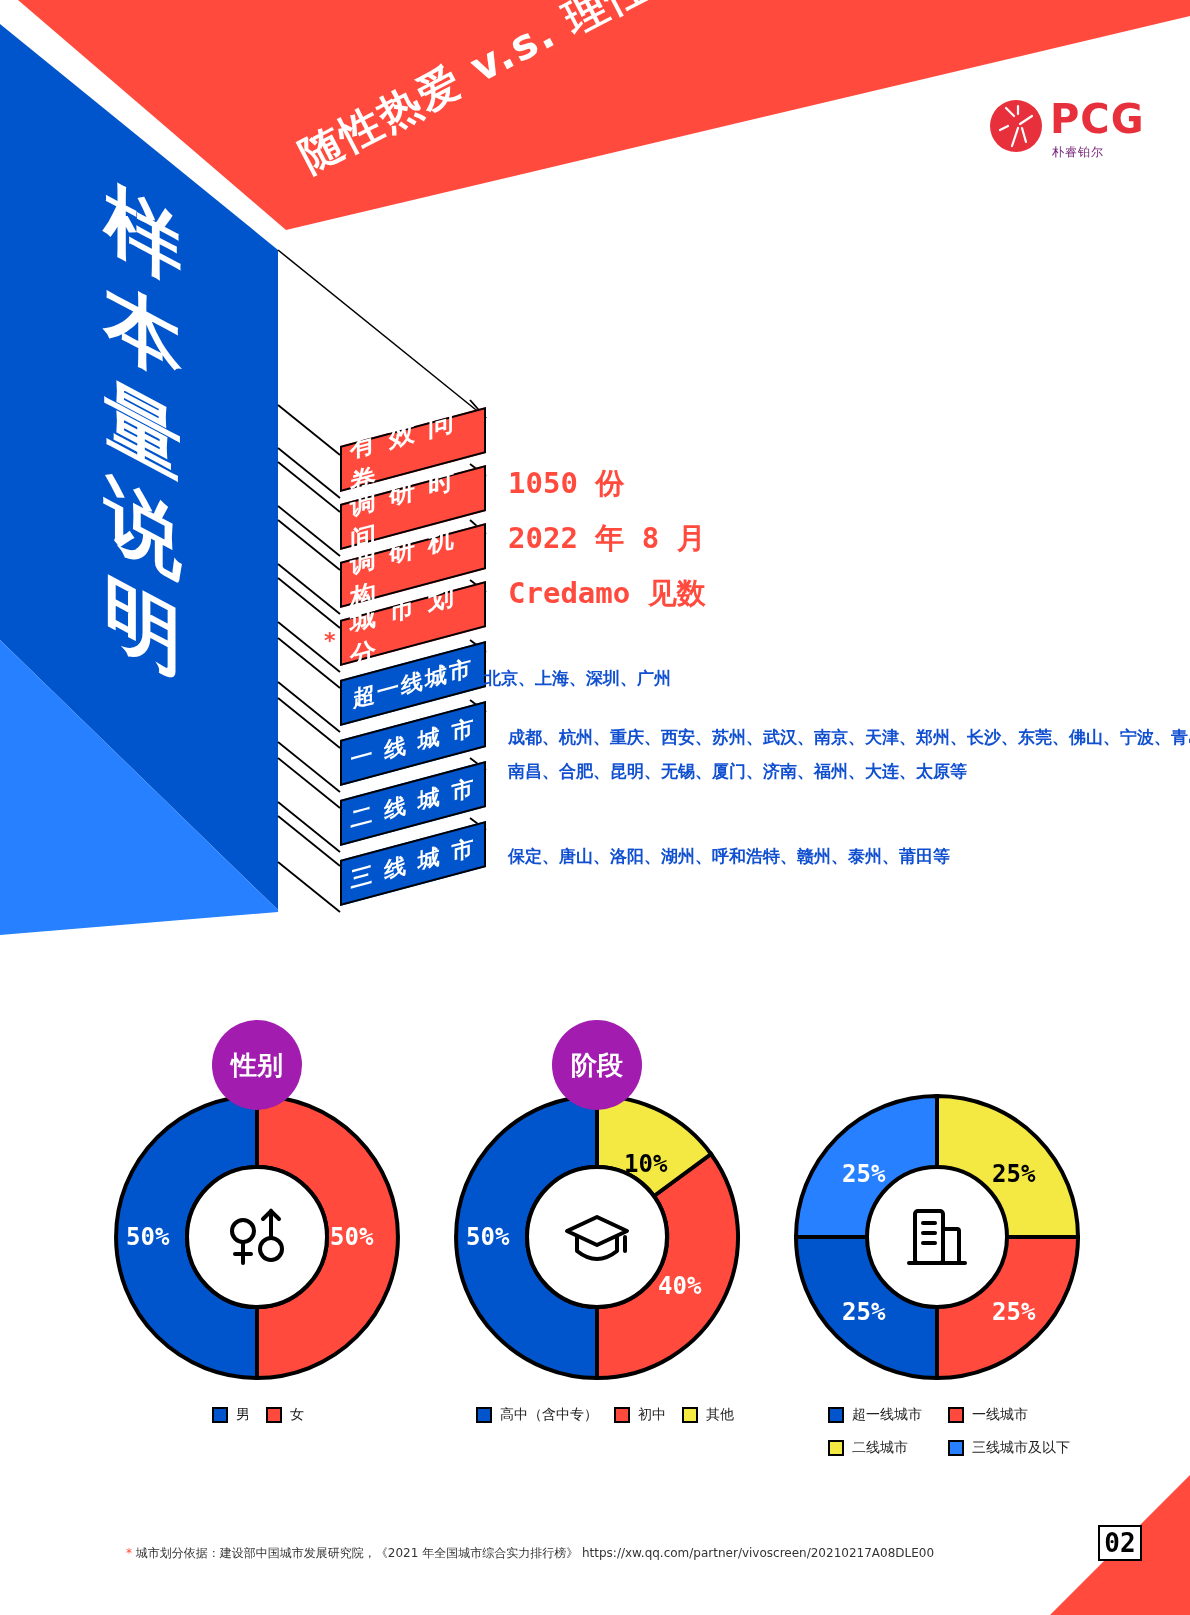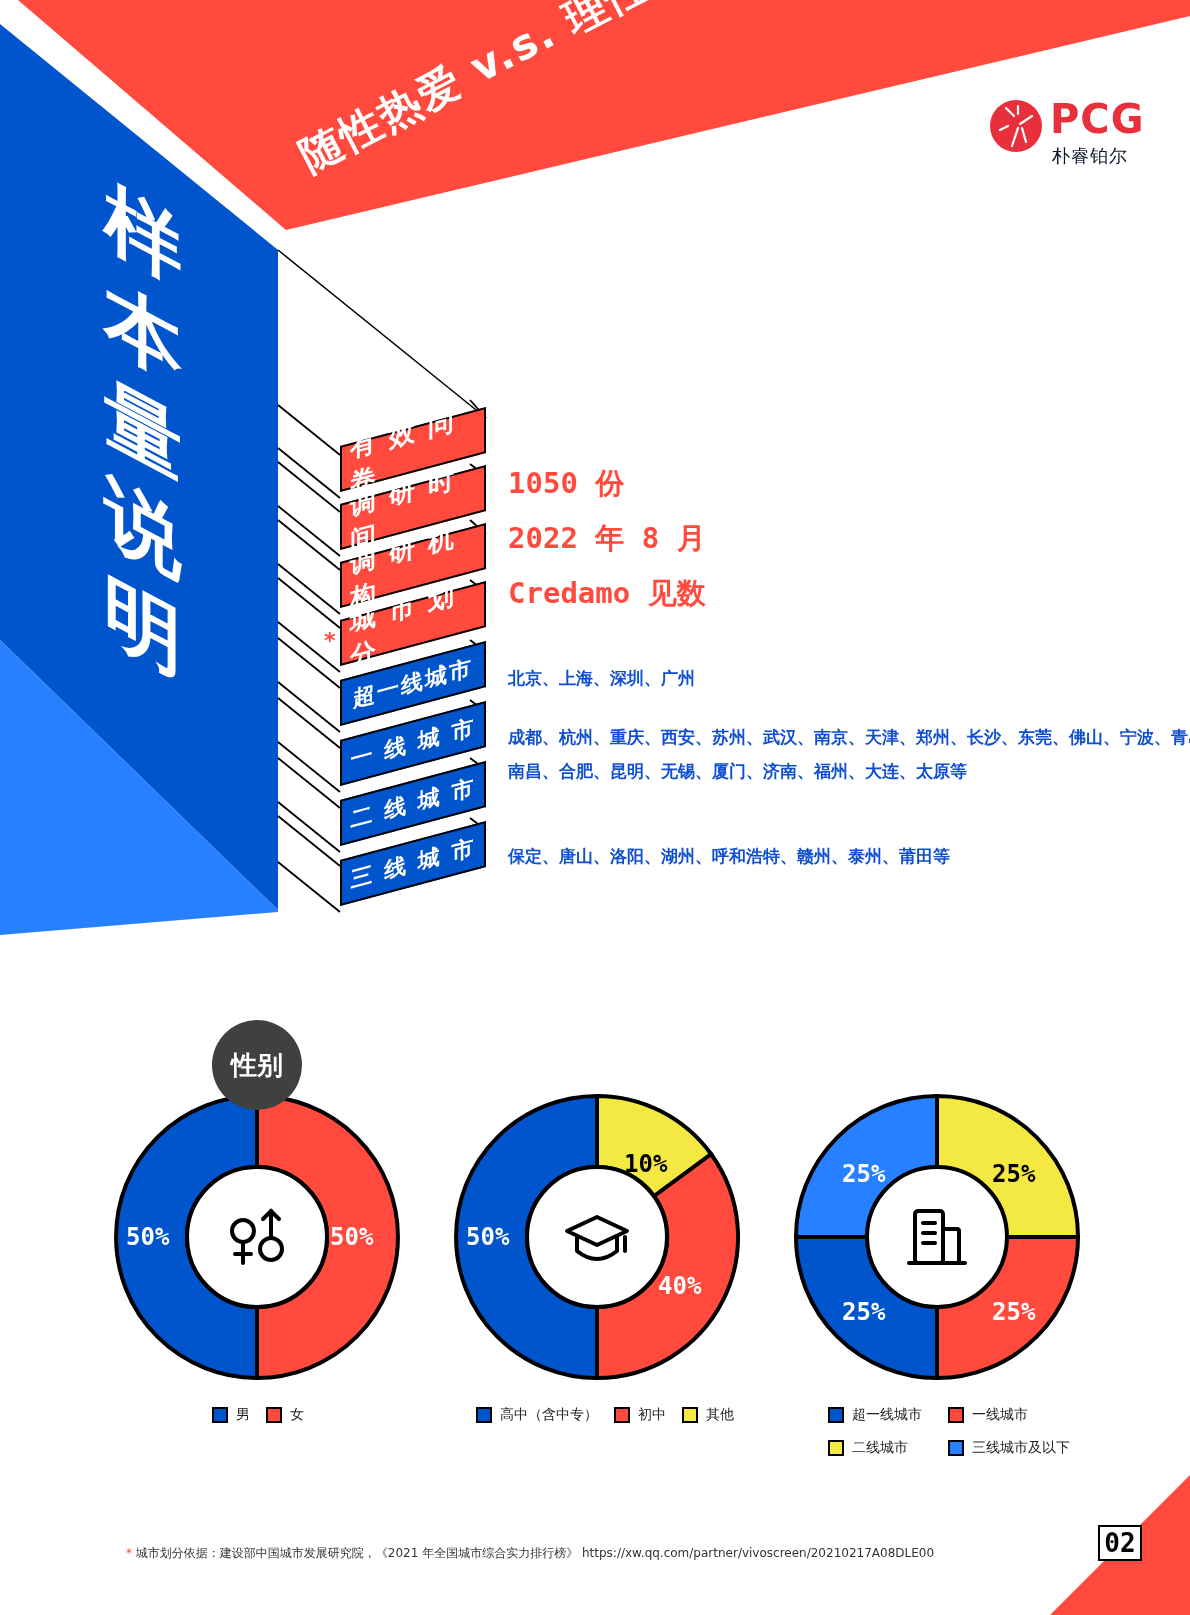--- a/index.html
+++ b/index.html
@@ -13,37 +13,37 @@
     white-space:nowrap; font-family:"DejaVu Sans", sans-serif;
   }
   .vert-title {
     position:absolute; left:88px; top:185px; width:110px;
     color:#ffffff; font-size:78px; font-weight:bold; line-height:98px;
     text-align:center; font-family:"DejaVu Sans", sans-serif;
   }
   .vert-title span { display:block; transform:skewY(28deg); }
   .logo { position:absolute; left:988px; top:94px; width:150px; height:80px; }
   .logo-text { position:absolute; left:62px; top:2px; font-size:40px; color:#e8303c; font-weight:bold; letter-spacing:1px; font-family:"DejaVu Sans", sans-serif; }
-  .logo-sub { position:absolute; left:64px; top:50px; font-size:18px; color:#0f172a; letter-spacing:1px; font-family:"DejaVu Sans", sans-serif; }
+  .logo-sub { position:absolute; left:64px; top:50px; font-size:12px; color:#701a75; letter-spacing:1px; font-family:"DejaVu Sans", sans-serif; }
   .label-box {
     position:absolute; color:#fff; font-weight:bold; font-size:26px;
     display:flex; align-items:center; justify-content:space-around;
     transform-origin:left bottom; transform:skewY(-15deg);
     border:2px solid #000; padding:0 8px; letter-spacing:2px;
     font-family:"DejaVu Sans", sans-serif;
   }
   .label-box.red { background:#ff4a3d; }
   .label-box.blue { background:#0055cc; font-size:22px; }
   .info-red { position:absolute; color:#ff4a3d; font-size:29px; font-weight:bold; white-space:nowrap; font-family:"DejaVu Sans Mono", monospace;margin-top:41px; }
   .info-blue { position:absolute; color:#1050d0; font-size:17px; font-weight:bold; white-space:nowrap; font-family:"DejaVu Sans", sans-serif; }
   .asterisk { position:absolute; color:#ff4a3d; font-size:22px; font-weight:bold; }
   .donut-wrap { position:absolute; width:290px; height:370px; }
   .donut-title {
     position:absolute; left:100px; top:0; width:90px; height:90px; border-radius:50%;
-    background:#404040; color:#fff; font-size:26px; font-weight:bold;
+    background:#a21caf; color:#fff; font-size:26px; font-weight:bold;
     display:flex; align-items:center; justify-content:center; z-index:2;
     font-family:"DejaVu Sans", sans-serif;
   }
   .pct { position:absolute; font-size:24px; font-weight:bold; font-family:"DejaVu Sans Mono", monospace; z-index:3; }
   .legend { position:absolute; font-size:14px; color:#222; display:flex; align-items:center; white-space:nowrap; font-family:"DejaVu Sans", sans-serif; }
   .legend .sw { width:16px; height:16px; border:2px solid #000; margin-right:8px; display:inline-block; }
   .legend .item { display:flex; align-items:center; margin-right:16px; }
   .footnote { position:absolute; left:126px; top:1545px; font-size:12px; color:#333; white-space:nowrap; font-family:"DejaVu Sans", sans-serif; }
   .footnote .star { color:#ff4a3d; }
   .page-num {
@@ -130,21 +130,21 @@
 
 <div class="label-box blue" style="left:340px; top:680px; width:146px; height:46px;">超一线城市</div>
 <div class="label-box blue" style="left:340px; top:740px; width:146px; height:46px;">一 线 城 市</div>
 <div class="label-box blue" style="left:340px; top:800px; width:146px; height:46px;">二 线 城 市</div>
 <div class="label-box blue" style="left:340px; top:860px; width:146px; height:46px;">三 线 城 市</div>
 
 <div class="info-red" style="left:508px; top:423px;">1050 份</div>
 <div class="info-red" style="left:508px; top:478px;">2022 年 8 月</div>
 <div class="info-red" style="left:508px; top:533px;">Credamo 见数</div>
 
-<div class="info-blue" style="left:508px; top:667px;">北京、上海、深圳、广州</div>
+<div class="info-blue" style="left:484px; top:667px;">北京、上海、深圳、广州</div>
 <div class="info-blue" style="left:508px; top:726px;">成都、杭州、重庆、西安、苏州、武汉、南京、天津、郑州、长沙、东莞、佛山、宁波、青岛、沈阳等</div>
 <div class="info-blue" style="left:508px; top:760px;">南昌、合肥、昆明、无锡、厦门、济南、福州、大连、太原等</div>
 <div class="info-blue" style="left:508px; top:845px;">保定、唐山、洛阳、湖州、呼和浩特、赣州、泰州、莆田等</div>
 
 <div class="donut-wrap" style="left:112px; top:1020px;">
   <div class="donut-title">性别</div>
   <svg width="290" height="290" viewBox="-145 -145 290 290" style="position:absolute;left:0;top:72px;">
     <path d="M0,-141 A141,141 0 0 0 0,141 L0,70 A70,70 0 0 1 0,-70 Z" fill="#0055cc" stroke="#000" stroke-width="4"></path>
     <path d="M0,-141 A141,141 0 0 1 0,141 L0,70 A70,70 0 0 0 0,-70 Z" fill="#ff4a3d" stroke="#000" stroke-width="4"></path>
     <circle r="70" fill="#fff" stroke="#000" stroke-width="4"></circle>
@@ -155,20 +155,21 @@
       <circle cx="14" cy="12" r="11"></circle>
       <line x1="14" y1="1" x2="14" y2="-26"></line>
       <polyline points="6,-18 14,-26 22,-18"></polyline>
     </g>
   </svg>
   <div class="pct" style="left:14px; top:203px; color:#fff;">50%</div>
   <div class="pct" style="left:218px; top:203px; color:#fff;">50%</div>
 </div>
 
 <div class="donut-wrap" style="left:452px; top:1020px;">
+  <div class="donut-title">阶段</div>
   <svg width="290" height="290" viewBox="-145 -145 290 290" style="position:absolute;left:0;top:72px;">
     <path d="M0,-141 A141,141 0 0 0 0,141 L0,70 A70,70 0 0 1 0,-70 Z" fill="#0055cc" stroke="#000" stroke-width="4"></path>
     <path d="M0,141 A141,141 0 0 0 114,-83 L57,-41 A70,70 0 0 1 0,70 Z" fill="#ff4a3d" stroke="#000" stroke-width="4"></path>
     <path d="M0,-141 A141,141 0 0 1 114,-83 L57,-41 A70,70 0 0 0 0,-70 Z" fill="#f4e842" stroke="#000" stroke-width="4"></path>
     <circle r="70" fill="#fff" stroke="#000" stroke-width="4"></circle>
     <g stroke="#000" stroke-width="4" fill="none" stroke-linejoin="round" stroke-linecap="round">
       <polygon points="0,-20 30,-6 0,8 -30,-6"></polygon>
       <path d="M-20,0 L-20,14 Q0,30 20,14 L20,0"></path>
       <line x1="28" y1="0" x2="28" y2="14"></line>
     </g>

